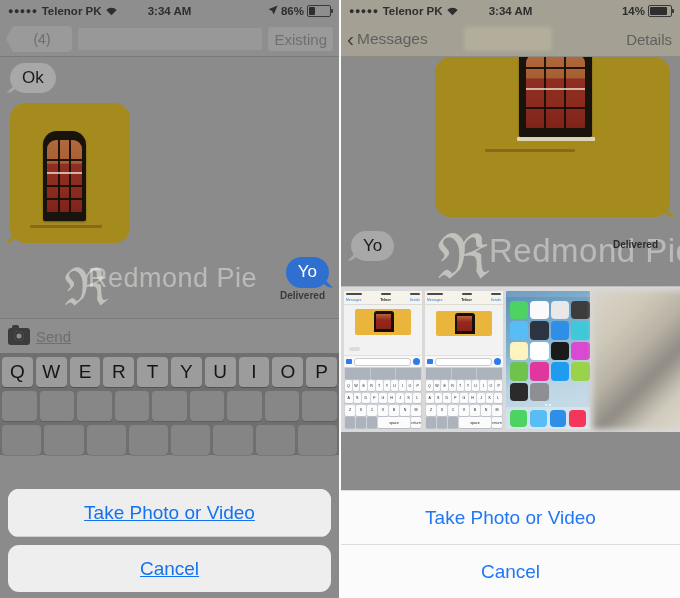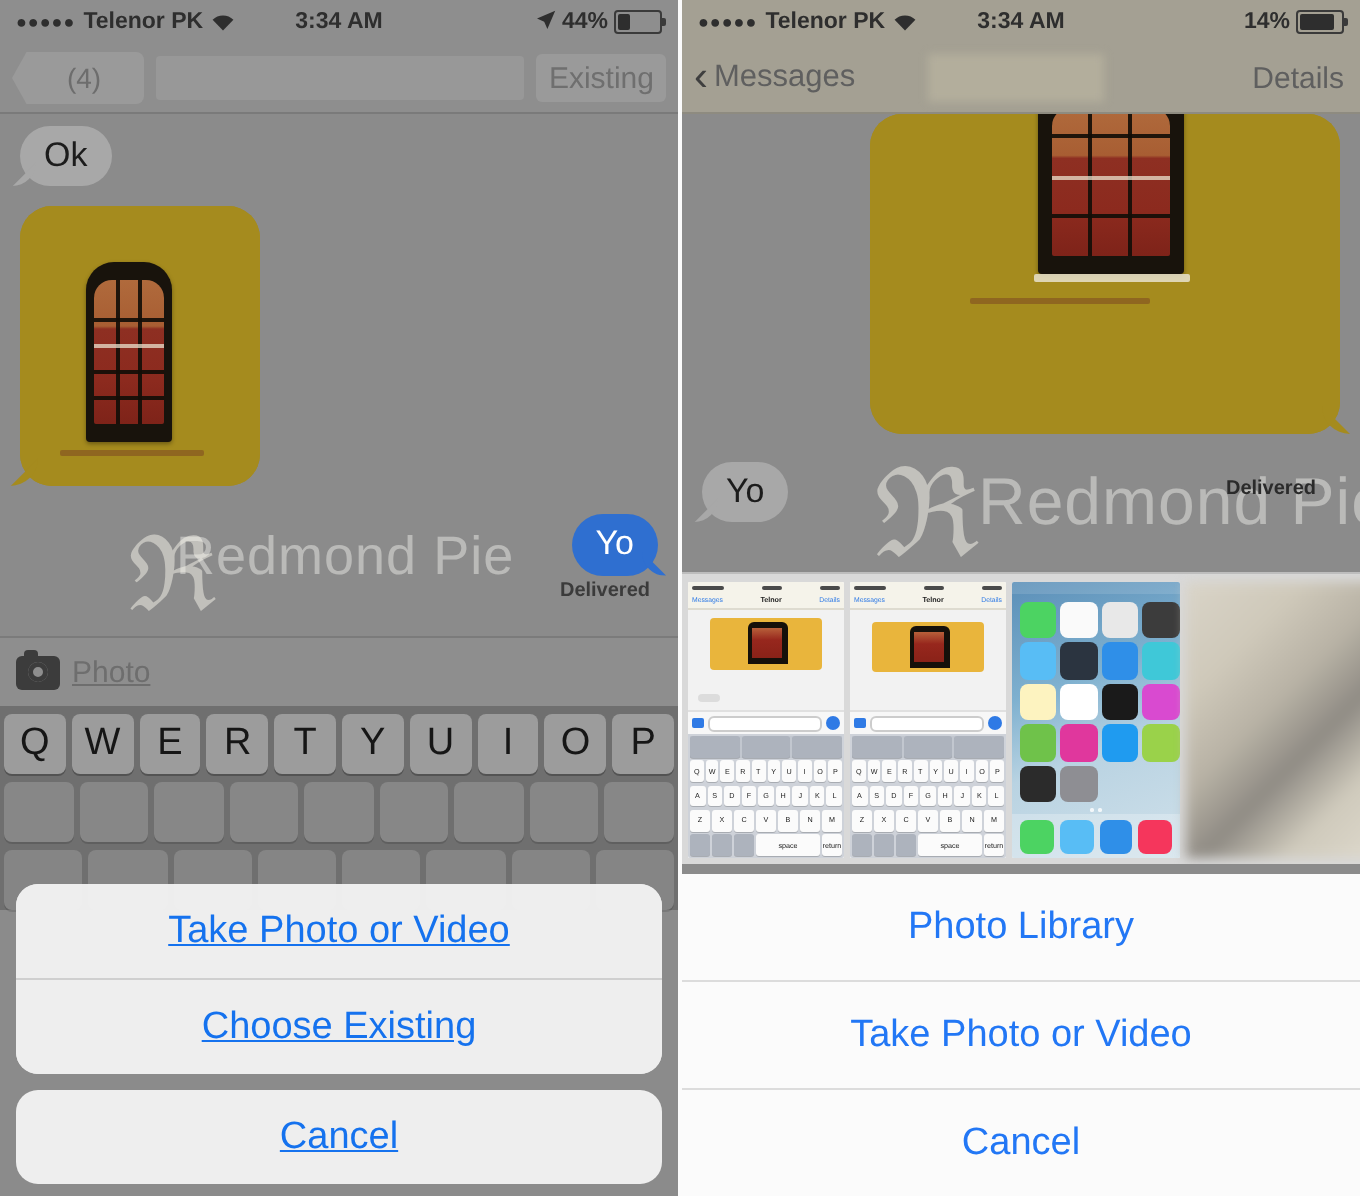--- a/index.html
+++ b/index.html
@@ -182,21 +182,21 @@
             </svg>
         </span>
       </div>
       <div class="sb-time">3:34 AM</div>
       <div class="sb-right">
         <span class="loc">
           <svg width="10" height="10" viewBox="0 0 10 10">
               <path d="M9.6 0.4L0.5 4.3l3.6 1.6 1.6 3.6z" fill="#2e2e2e"></path>
             </svg>
         </span>
-        <span>44%</span>
+        <span>86%</span>
         <span class="batt">
             <span class="fill" style="width:6px"></span>
           </span>
       </div>
     </div>
 
     <div class="navbar">
       <div class="backpill">(4)</div>
       <div class="namebox"></div>
       <div class="contactbtn">Existing</div>
@@ -231,21 +231,21 @@
       <div class="wm-r" style="left:64px;top:192px;font-size:52px;color:rgba(248,246,235,.5);">ℜ</div>
 
       <div class="row out" style="padding-top:14px">
         <div class="bubble blue">Yo</div>
       </div>
       <div class="delivered">Delivered</div>
     </div>
 
     <div class="inputbar">
       <div class="camicon"></div>
-      <div class="sendbtn">Photo</div>
+      <div class="sendbtn">Send</div>
     </div>
 
     <div class="keyboard">
       <div class="krow" id="kb-left">
           <div class="key">Q</div>
           <div class="key">W</div>
           <div class="key">E</div>
           <div class="key">R</div>
           <div class="key">T</div>
           <div class="key">Y</div>
@@ -275,21 +275,20 @@
         <div class="key"></div>
         <div class="key"></div>
       </div>
     </div>
 
     <div class="sheet-wrap">
       <div class="sheet-inset">
         <div class="sheet-group">
           <div class="sheet-item u">Take Photo or Video</div>
           <div class="sheet-sep"></div>
-          <div class="sheet-item u">Choose Existing</div>
         </div>
         <div class="sheet-gap"></div>
         <div class="sheet-group">
           <div class="sheet-item u">Cancel</div>
         </div>
       </div>
     </div>
   </div>
 
   <div class="divider"></div>
@@ -531,21 +530,20 @@
             <div class="app" style="background:#2f8fe8"></div>
             <div class="app" style="background:#f5365c"></div>
           </div>
         </div>
       </div>
 
       <div class="thumb blurimg"></div>
     </div>
 
     <div class="sheet-full">
-      <div class="sheet-item">Photo Library</div>
       <div class="sheet-sep"></div>
       <div class="sheet-item">Take Photo or Video</div>
       <div class="sheet-sep"></div>
       <div class="sheet-item">Cancel</div>
     </div>
   </div>
 
 </div>
 
 </body></html>

